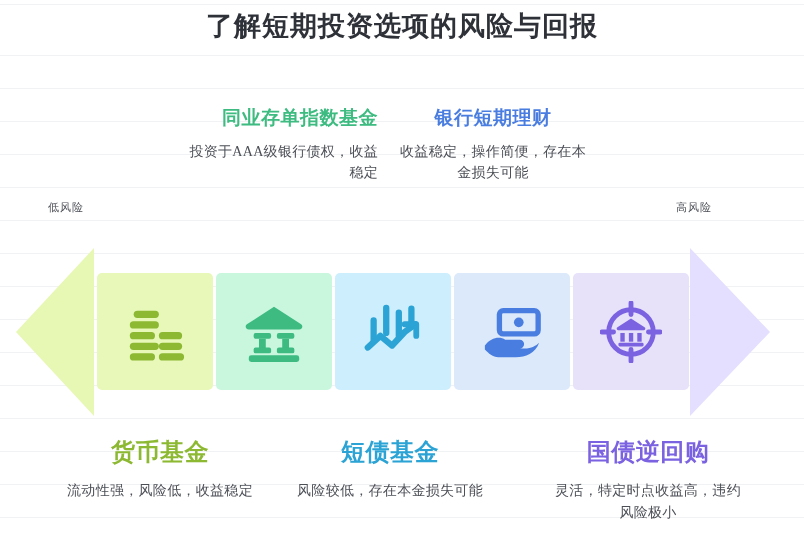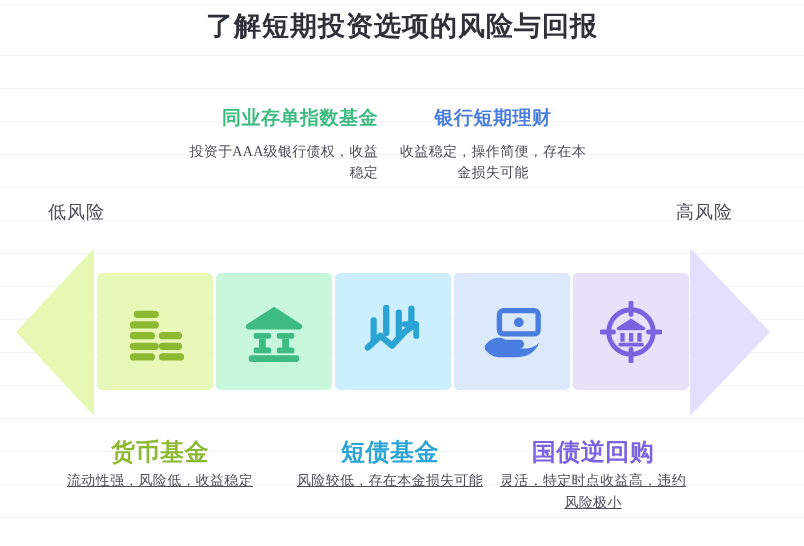--- a/index.html
+++ b/index.html
@@ -41,21 +41,21 @@
     font-weight: bold;
     color: #2e3138;
     letter-spacing: 1px;
     font-family: Liberation Sans, sans-serif;
   }
 
   
   .risk-label {
     position: absolute;
     top: 200px;
-    font-size: 18px;
+    font-size: 11px;
     color: #4a4d54;
     letter-spacing: 1px;
     white-space: nowrap;
   }
   #risk-low  { left: 48px; }
   #risk-high { left: 676px; }
 
   
   .callout-top {
     position: absolute;
@@ -82,30 +82,29 @@
     position: absolute;
     text-align: center;
   }
   .callout-bottom .c-head {
     font-size: 24px;
     font-weight: bold;
     line-height: 1.4;
     letter-spacing: 0.5px;
   }
   .callout-bottom .c-desc {
-    margin-top: 0;
+    margin-top: 10px;
     font-size: 14px;
     color: #4c4f56;
     line-height: 1.6;
     letter-spacing: 0.3px;
-    text-decoration: underline;
   }
   #callout-bot-1 { left: 62px;  top: 436px; width: 196px; }
   #callout-bot-2 { left: 294px; top: 436px; width: 192px; }
-  #callout-bot-3 { left: 493px; top: 436px; width: 200px; }
+  #callout-bot-3 { left: 548px; top: 436px; width: 200px; }
 
   
   #band {
     position: absolute;
     left: 0;
     top: 248px;
     width: 804px;
     height: 170px;
   }
   #arrow-left {

